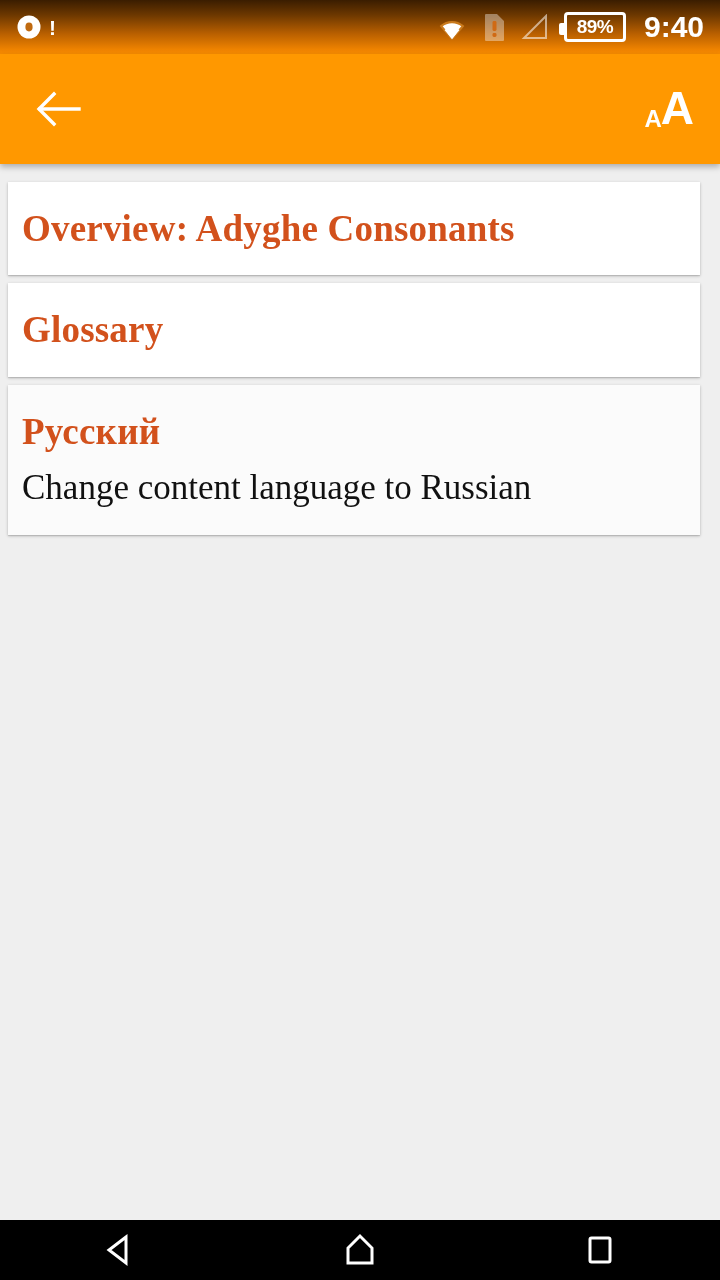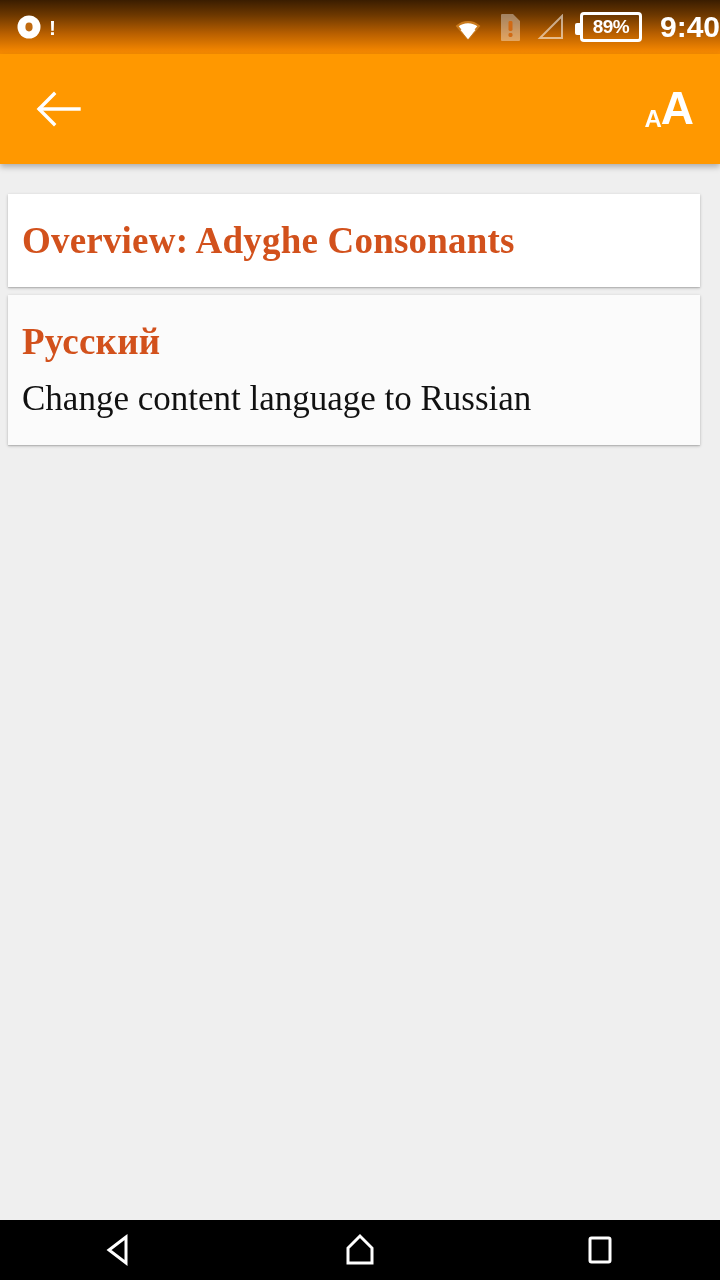--- a/index.html
+++ b/index.html
@@ -11,21 +11,21 @@
   }
   .phone { position:relative; width:720px; height:1280px; background:#efefef; }
 
   
   .statusbar{
     position:absolute; top:0; left:0; width:720px; height:54px;
     background:linear-gradient(180deg,#3a1d00 0%,#6d3800 28%,#b85f00 62%,#ef8300 92%,#f88c00 100%);
     display:flex; align-items:center; color:#fff;
   }
   .sb-left{ display:flex; align-items:center; gap:6px; padding-left:16px; flex:1; }
-  .sb-right{ display:flex; align-items:center; gap:14px; }
+  .sb-right{ display:flex; align-items:center; gap:14px; padding-right:16px; }
 
   .disc-icon{ position:relative; width:26px; height:26px; display:block; }
   .bang{ font-size:21px; font-weight:bold; color:#ffffff; line-height:1; margin-left:1px;
          font-family:"Liberation Sans", sans-serif; }
 
   .wifi-icon{ width:34px; height:26px; display:block; }
   .sim-icon{ width:23px; height:30px; display:block; }
   .signal-icon{ width:30px; height:26px; display:block; }
 
   .battery{
@@ -54,21 +54,21 @@
   .back-btn svg{ display:block; }
   .textsize-btn{
     margin-right:26px; display:flex; align-items:flex-end; color:#fff;
     font-family:"Liberation Sans", sans-serif; line-height:0.95;
   }
   .ts-small{ font-size:24px; font-weight:bold; }
   .ts-big{ font-size:46px; font-weight:bold; margin-left:-1px; }
 
   
   .content{
-    position:absolute; top:164px; left:0; width:720px; height:1056px;
+    position:absolute; top:152px; left:0; width:720px; height:1056px;
     background:#efefef; padding-top:30px;
   }
   .card{
     position:relative;
     margin:0 20px 8px 8px;
     background:#ffffff;
     box-shadow:0 1px 3px rgba(0,0,0,0.22), 0 1px 1px rgba(0,0,0,0.10);
     padding:26px 16px 26px 14px;
   }
   .card.tint{ background:#fbfbfb; }
@@ -159,20 +159,23 @@
   </div>
 
   <div class="content">
 
     <div class="card">
       <div class="card-title">Overview: Adyghe Consonants</div>
     </div>
 
 
 
+    <div class="card">
+      <div class="card-title">Glossary</div>
+    </div>
 
     <div class="card tint">
       <div class="card-title">Русский</div>
       <div class="card-sub">Change content language to Russian</div>
     </div>
 
   </div>
 
   <div class="navbar">
     <div class="nav-btn">

